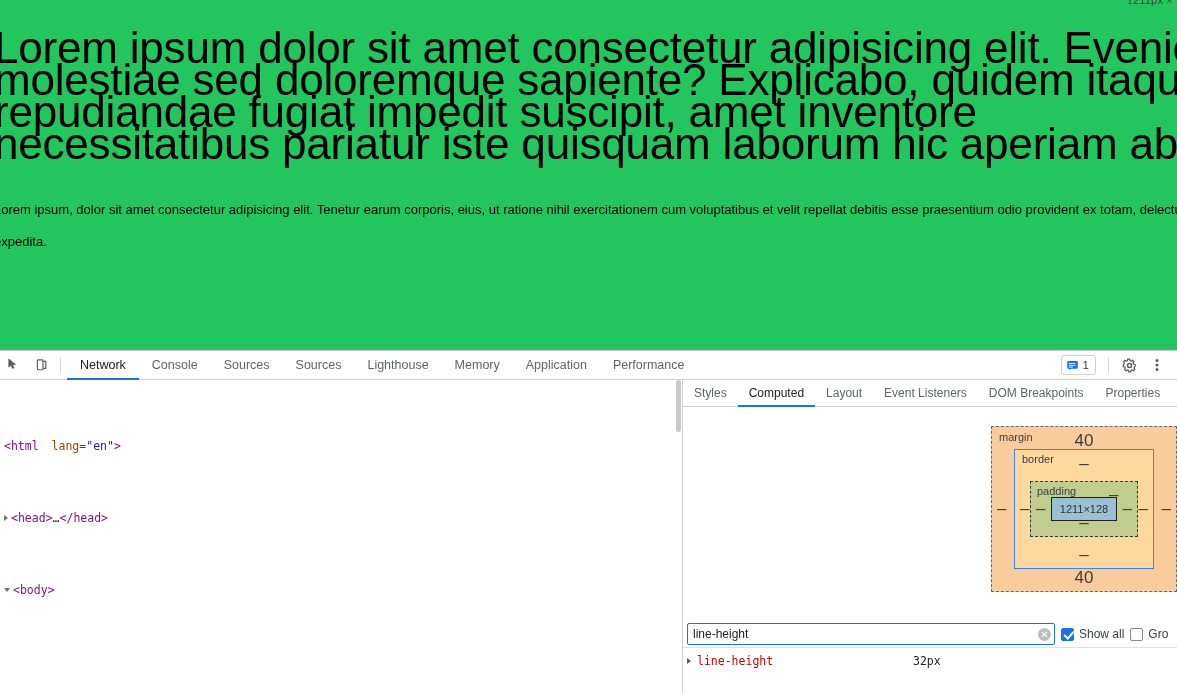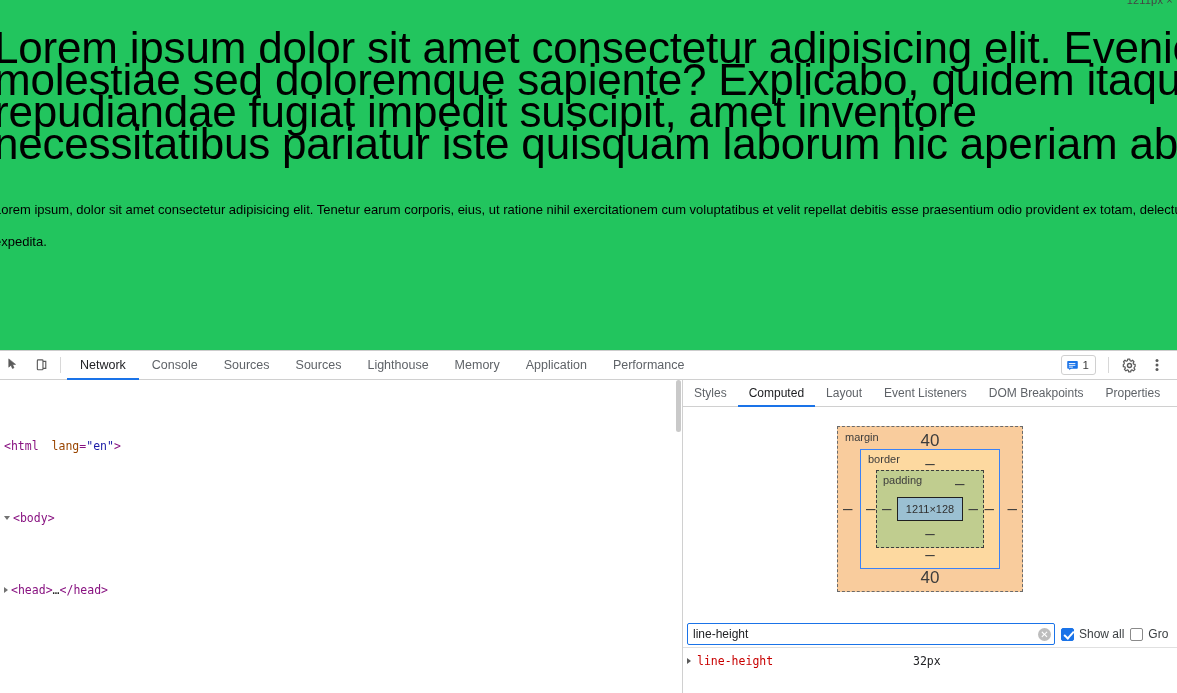--- a/index.html
+++ b/index.html
@@ -204,21 +204,21 @@
     padding: 0 8px; color:#5f6368; font-size:14px; cursor:pointer;
   }
 
   
   #boxmodel-wrap {
     position: absolute;
     top: 28px; left: 0; right: 0;
     bottom: 88px;
     display: flex;
     align-items: flex-start;
-    justify-content: center;
+    justify-content: flex-end;
     padding-top: 18px;
   }
   .bm-label {
     position: absolute;
     font-size: 17px;
     color: #3c3c3c;
     font-family: "Liberation Sans", sans-serif;
   }
   .bm-margin {
     position: relative;
@@ -229,21 +229,21 @@
   }
   .bm-border {
     position: relative;
     width: 140px; height: 120px;
     background: #fdd9a0;
     border: 1px solid #3b82f6;
     display: flex; align-items: center; justify-content: center;
   }
   .bm-padding {
     position: relative;
-    width: 108px; height: 78px;
+    width: 108px; height: 56px;
     background: #c0cd8f;
     border: 1px dashed #3d3d3d;
     display: flex; align-items: center; justify-content: center;
   }
   .bm-content {
     width: 66px; height: 24px;
     background: #9bc0d2;
     border: 1.5px solid #202020;
     display:flex; align-items:center; justify-content:center;
     font-size: 11px; color:#303030;
@@ -413,23 +413,23 @@
     </div>
   </div>
 
   <div id="dt-body">
 
     <div id="dom-pane">
       <div id="dom-tree">
 
         <div class="dom-row"><span class="pk">&lt;</span><span class="tw">html</span> <span class="an">lang</span><span class="pk">=</span><span class="av">"en"</span><span class="pk">&gt;</span></div>
 
+        <div class="dom-row"><span class="tri"></span><span class="pk">&lt;</span><span class="tw">head</span><span class="pk">&gt;</span><span class="txtnode">…</span><span class="pk">&lt;/</span><span class="tw">head</span><span class="pk">&gt;</span></div>
+
         <div class="dom-row"><span class="tri open"></span><span class="pk">&lt;</span><span class="tw">body</span><span class="pk">&gt;</span></div>
-
-        <div class="dom-row"><span class="tri"></span><span class="pk">&lt;</span><span class="tw">head</span><span class="pk">&gt;</span><span class="txtnode">…</span><span class="pk">&lt;/</span><span class="tw">head</span><span class="pk">&gt;</span></div>
 
         
 
         
 
         
 
         
 
         

